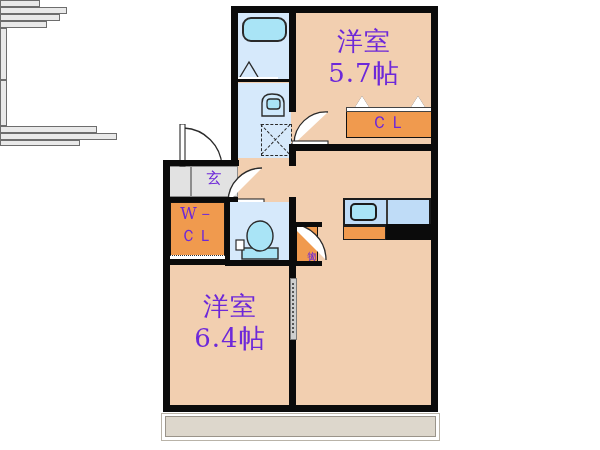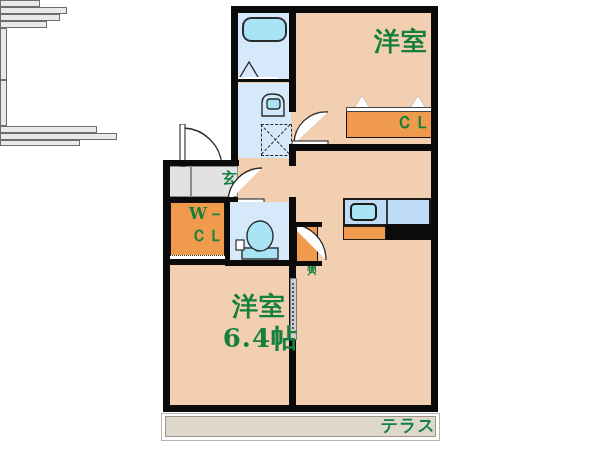--- a/index.html
+++ b/index.html
@@ -9,22 +9,22 @@
 
   
   .abs{position:absolute;box-sizing:border-box;}
   .wall{background:#0b0b0b;}
   .room{background:#f2cfb0;}
   .water{background:#d6e9fb;}
   .tub{background:#a9e4f6;border:2px solid #2a2a2a;border-radius:9px;}
   .closet{background:#f09a4e;border:1.5px solid #111;}
   .gray{background:#e2e2e2;border:1px solid #8d8d8d;}
   .win{background:#e9e9e9;border:1px solid #6d6d6d;}
-  .lbl{position:absolute;color:#15803d;letter-spacing:1px;
-       white-space:nowrap;line-height:1.05;text-align:right;font-weight:bold;}
+  .lbl{position:absolute;color:#6d28d9;letter-spacing:1px;
+       white-space:nowrap;line-height:1.05;text-align:center;}
   .serif{font-family:"DejaVu Serif","Liberation Serif",serif;}
 
   
   .slide{position:absolute;background:#cfcfcf;border:1px solid #7b7b7b;}
   .slidedots{position:absolute;border-left:2px dotted #555;}
 
   .hanger{position:absolute;width:0;height:0;
           border-left:7px solid transparent;border-right:7px solid transparent;
           border-bottom:11px solid #ffffff;
           filter:drop-shadow(0 0 0.6px #333);}
@@ -161,22 +161,22 @@
   <div class="win" style="left:301px;top:7px;width:65px;height:5px;"></div>
   <div class="win" style="left:370px;top:7px;width:58px;height:5px;"></div>
   <div class="win" style="left:240px;top:155px;width:45px;height:5px;"></div>
   <div class="win" style="left:432px;top:250px;width:5px;height:50px;"></div>
   <div class="win" style="left:432px;top:40px;width:5px;height:44px;"></div>
   <div class="win" style="left:180px;top:406px;width:95px;height:5px;"></div>
   <div class="win" style="left:305px;top:406px;width:115px;height:5px;"></div>
   <div class="win" style="left:182px;top:263px;width:78px;height:4px;"></div>
 
   <div class="lbl serif" style="left:300px;top:28px;width:128px;font-size:26px;">洋室</div>
+  <div class="lbl serif" style="left:300px;top:60px;width:128px;font-size:26px;">5.7帖</div>
 
   <div class="lbl serif" style="left:174px;top:293px;width:112px;font-size:26px;">洋室</div>
-  <div class="lbl serif" style="left:186px;top:325px;width:112px;font-size:26px;">6.4帖</div>
+  <div class="lbl serif" style="left:174px;top:325px;width:112px;font-size:26px;">6.4帖</div>
 
 
   <div class="abs terrace-outer" style="left:161px;top:413px;width:279px;height:28px;"></div>
   <div class="abs terrace" style="left:165px;top:416px;width:271px;height:21px;"></div>
-  <div class="lbl serif" style="left:165px;top:417px;width:271px;font-size:17px;">テラス</div>
 
 </div>
 
 </body></html>

